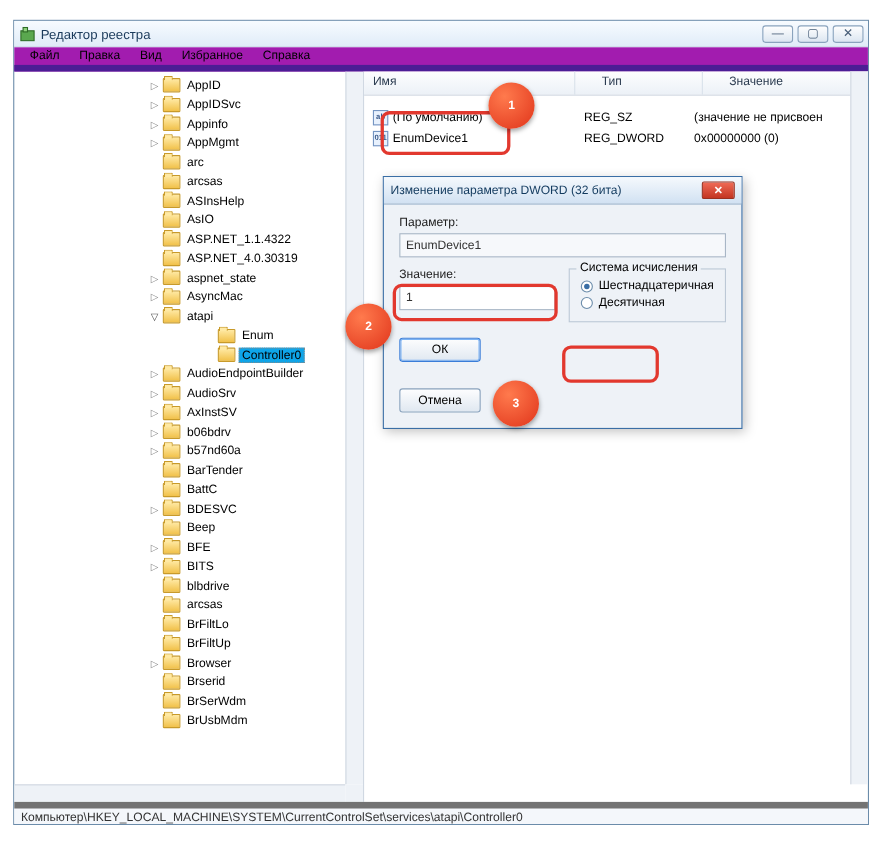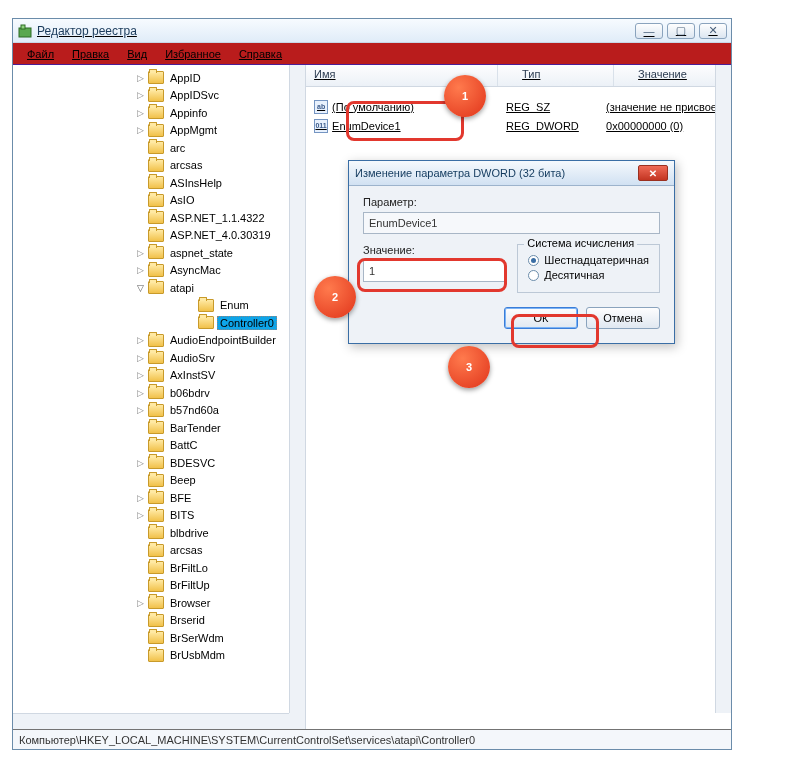--- a/index.html
+++ b/index.html
@@ -1,23 +1,23 @@
 <!DOCTYPE html>
 <html><head>
 <meta charset="utf-8">
 <style>
   * { box-sizing: border-box; font-family: "Segoe UI", Tahoma, sans-serif; font-size: 11px; }
   body { margin: 0; padding: 0; background: #fff; width: 802px; height: 770px; overflow: hidden; position: relative; }
-  .window { position: absolute; left: 12px; top: 18px; width: 720px; height: 732px; border: 1px solid #6b8caa; background: #fff; text-decoration: underline; }
+  .window { position: absolute; left: 12px; top: 18px; width: 778px; height: 732px; border: 1px solid #6b8caa; background: #fff; }
   .titlebar { height: 24px; background: linear-gradient(#f7fbff,#e0ecf8); border-bottom: 1px solid #c8d6e6; display:flex; align-items:center; padding: 0 4px; }
   .titlebar .icon { width:16px; height:16px; margin-right:4px; display:flex; align-items:center; justify-content:center; }
   .titlebar .title { flex:1; color:#1b3b5b; font-size:12px; }
   .win-controls { display:flex; gap:4px; }
   .win-btn { width:28px; height:16px; border:1px solid #8aa3bd; border-radius:3px; background: linear-gradient(#fefefe,#dce6f1); display:flex; align-items:center; justify-content:center; color:#4a607a; font-size:9px; }
-  .menubar { height:22px; background:#b91c1c; border-bottom:1px solid #4c1d95; display:flex; align-items:center; padding:0 6px; gap:2px; }
+  .menubar { height:22px; background:#a21caf; border-bottom:6px solid #4c1d95; display:flex; align-items:center; padding:0 6px; gap:2px; }
   .menu-item { padding: 2px 8px; border-radius:2px; }
   .content { position:relative; height: calc(100% - 24px - 22px - 20px); display:flex; }
   .tree-pane { width: 318px; border-right:1px solid #d0d8e2; overflow:hidden; position:relative; }
   .tree-inner { position:absolute; top:0; left:0; right:16px; bottom:16px; overflow:hidden; padding:4px 0; }
   .tree-row { display:flex; align-items:center; height:17.5px; padding-left:122px; white-space:nowrap; }
   .expander { width:11px; height:11px; margin-right:2px; display:flex; align-items:center; justify-content:center; color:#888; font-size:9px; }
   .folder-ico { width:16px; height:13px; margin-right:3px; background:linear-gradient(#ffe9a3,#f1c14a); border:1px solid #c89a2a; border-radius:1px; position:relative; }
   .folder-ico::before { content:""; position:absolute; top:-3px; left:0; width:6px; height:3px; background:#ffe9a3; border:1px solid #c89a2a; border-bottom:none; border-radius:1px 1px 0 0; }
   .tree-label { padding:1px 3px; }
   .tree-row.expanded .expander { color:#555; }
@@ -27,41 +27,41 @@
   .hscroll { bottom:0; left:0; right:16px; height:16px; border-top:1px solid #d0d8e2; }
   .vscroll { right:0; top:0; bottom:16px; width:16px; border-left:1px solid #d0d8e2; }
   .corner { position:absolute; right:0; bottom:0; width:16px; height:16px; background:#eef2f7; }
   .list-pane { flex:1; position:relative; }
   .list-header { display:flex; height:22px; border-bottom:1px solid #d0d8e2; background:linear-gradient(#fdfdfe,#ecf1f7);gap:16px; }
   .list-col { padding:3px 8px; border-right:1px solid #d9e1ea; color:#2b3b50; }
   .list-rows { padding:10px 0; }
   .list-row { display:flex; height:19px; align-items:center; }
   .list-cell { padding:0 8px; white-space:nowrap; display:flex; align-items:center; }
   .val-ico { width:14px; height:14px; margin-right:4px; display:inline-flex; align-items:center; justify-content:center; border:1px solid #7595c2; background:#e8f1fd; font-size:7px; color:#3a5a8a; font-weight:bold; }
-  .statusbar { position:absolute; bottom:0; left:0; right:0; height:20px; border-top:1px solid #737373; background:#f4f7fb; padding:2px 6px; display:flex; align-items:center; color:#333; }
+  .statusbar { position:absolute; bottom:0; left:0; right:0; height:20px; border-top:6px solid #737373; background:#f4f7fb; padding:2px 6px; display:flex; color:#333; }
   
   .annot-box { position:absolute; border:3px solid #e2382e; border-radius:8px; pointer-events:none; }
   .annot-badge { position:absolute; width:42px; height:42px; border-radius:50%; background:radial-gradient(circle at 35% 30%, #ff7a4d, #e0341a); color:#fff; font-weight:bold; font-size:20px; display:flex; align-items:center; justify-content:center; box-shadow:0 2px 5px rgba(0,0,0,0.4); }
   
   .dialog { position:absolute; left:348px; top:160px; width:327px; border:1px solid #3a6ea5; background:#eef2f7; box-shadow:2px 3px 10px rgba(0,0,0,0.25); }
   .dlg-title { height:25px; background:linear-gradient(#f5f9fd,#d1e1f2); border-bottom:1px solid #9cb3cc; display:flex; align-items:center; padding:0 6px; color:#123a5e; font-size:12px; }
   .dlg-title .t { flex:1; }
   .dlg-close { width:30px; height:16px; border:1px solid #9a3020; background:linear-gradient(#ef6a56,#c33522); border-radius:2px; display:flex; align-items:center; justify-content:center; color:#fff; font-size:10px; font-weight:bold; }
   .dlg-body { padding:10px 14px 14px; }
   .dlg-label { margin-bottom:4px; color:#222; }
   .dlg-input { width:100%; height:22px; border:1px solid #a8b6c6; background:#fff; padding:2px 5px; margin-bottom:10px; color:#333; }
   .dlg-input.ro { background:#f6f8fb; }
   .dlg-row2 { display:flex; gap:12px; }
   .dlg-val-col { width:160px; }
   .fieldset { border:1px solid #bcc8d6; padding:6px 10px 8px; position:relative; flex:1; }
   .legend { position:absolute; top:-8px; left:6px; background:#eef2f7; padding:0 3px; font-size:11px; }
   .radio-row { display:flex; align-items:center; gap:5px; margin:3px 0; }
   .radio { width:11px; height:11px; border:1px solid #6b8caa; border-radius:50%; display:inline-flex; align-items:center; justify-content:center; background:#fff; }
   .radio.checked::after { content:""; width:5px; height:5px; border-radius:50%; background:#3a6ea5; }
-  .dlg-btns { display:flex; justify-content:flex-end; gap:8px; margin-top:14px; }
+  .dlg-btns { display:flex; justify-content:flex-end; gap:24px; margin-top:14px;flex-direction:column; }
   .dlg-btn { width:74px; height:22px; border:1px solid #8aa3bd; background:linear-gradient(#fdfdfe,#e0e8f1); border-radius:3px; display:flex; align-items:center; justify-content:center; }
   .dlg-btn.focus { border:1px solid #3a7dd8; box-shadow:0 0 0 1px #7bb3f5 inset; }
 </style>
 </head>
 <body>
 
 <div class="window">
   <div class="titlebar">
     <span class="icon">
       <svg width="14" height="14">

